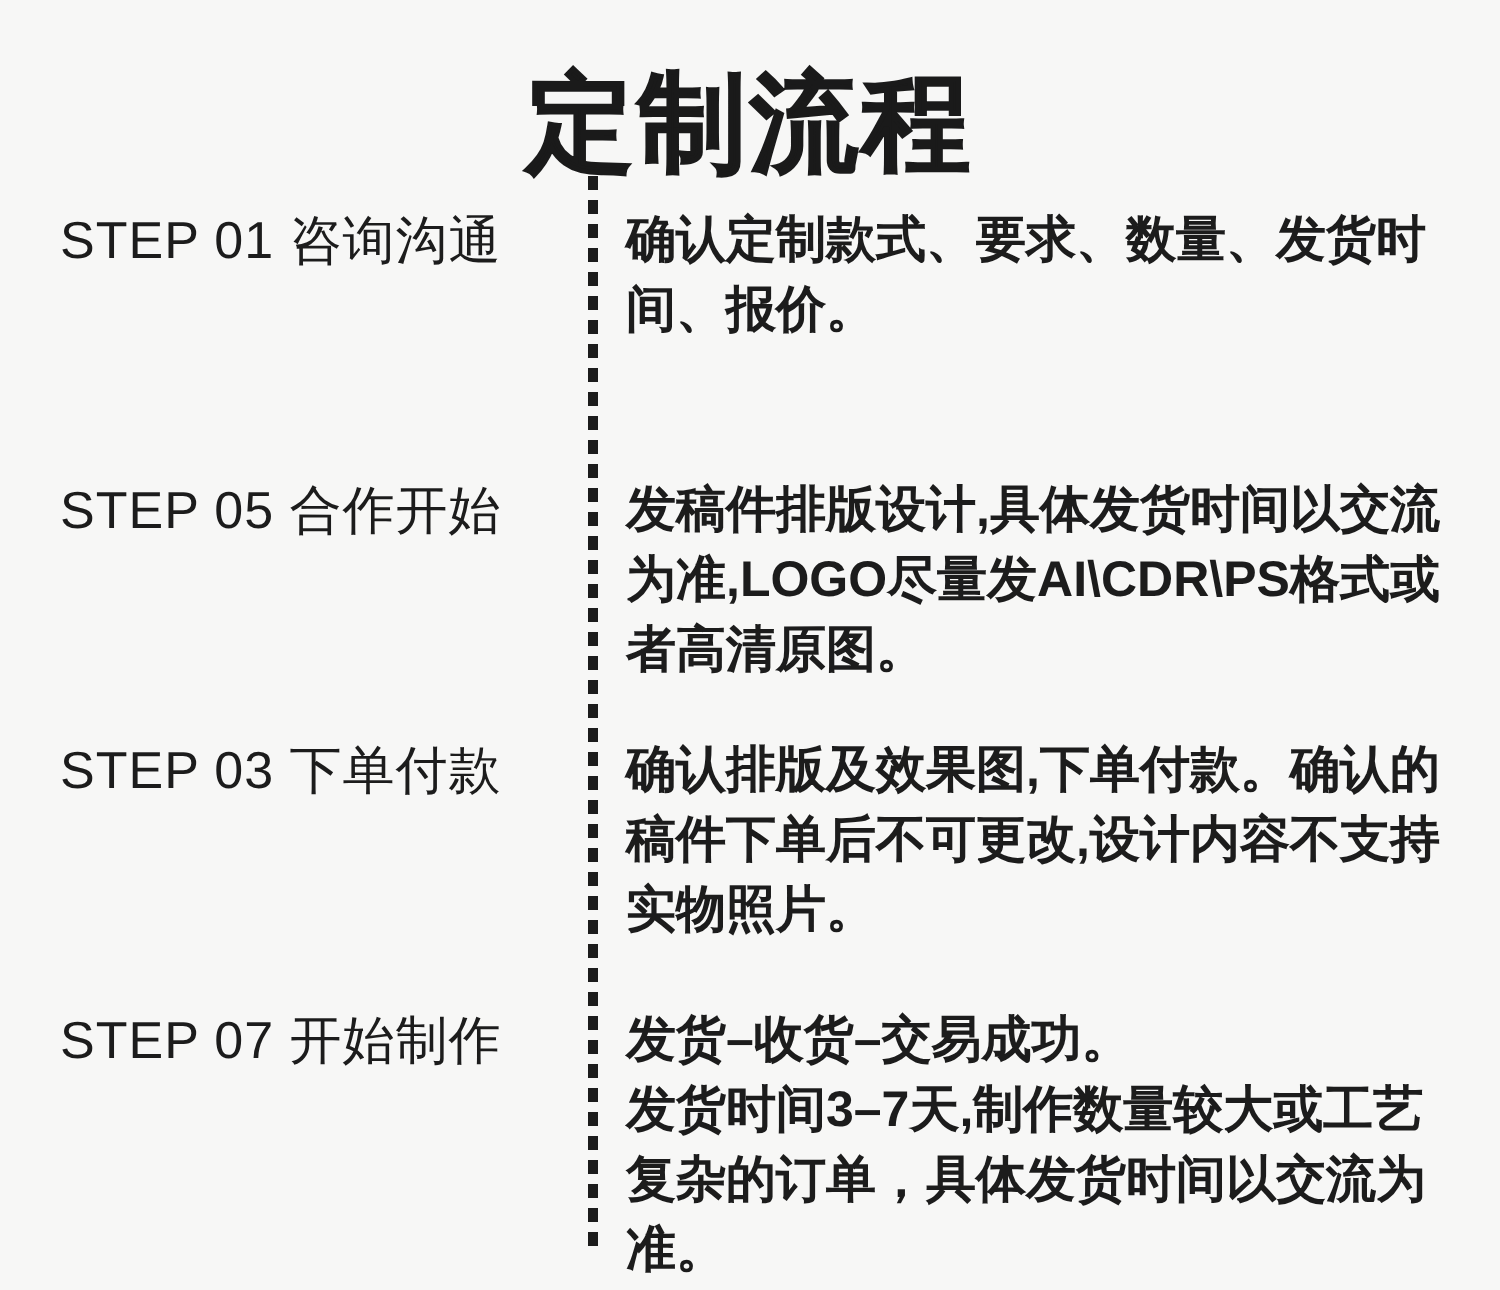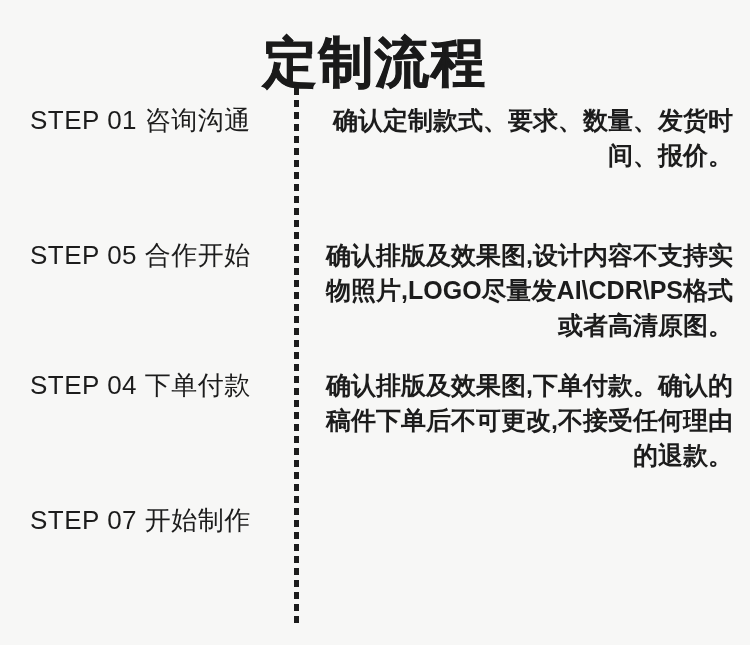--- a/index.html
+++ b/index.html
@@ -88,21 +88,21 @@
     top: 0;
     width: 420px;
   }
   .step-para {
     font-size: 25px;
     line-height: 35px;
     font-weight: 600;
     letter-spacing: 0px;
     color: #1c1c1c;
     margin: 0;
-    text-align: right;
+    text-align: left;
   }
 </style>
 </head>
 <body>
 
 <div class="page-title">定制流程</div>
 
 <div class="divider"></div>
 
 <div class="steps">
@@ -110,30 +110,32 @@
   <div class="step-row" data-row="0">
     <div class="step-label">STEP 01 咨询沟通</div>
     <div class="step-body">
       <p class="step-para">确认定制款式、要求、数量、发货时间、报价。</p>
     </div>
   </div>
 
   <div class="step-row" data-row="1">
     <div class="step-label">STEP 05 合作开始</div>
     <div class="step-body">
-      <p class="step-para">确认排版及效果图,设计内容不支持实物照片,LOGO尽量发AI\CDR\PS格式或者高清原图。</p>
+      <p class="step-para">发稿件排版设计,具体发货时间以交流为准,LOGO尽量发AI\CDR\PS格式或者高清原图。</p>
     </div>
   </div>
 
   <div class="step-row" data-row="2">
-    <div class="step-label">STEP 04 下单付款</div>
+    <div class="step-label">STEP 03 下单付款</div>
     <div class="step-body">
-      <p class="step-para">确认排版及效果图,下单付款。确认的稿件下单后不可更改,不接受任何理由的退款。</p>
+      <p class="step-para">确认排版及效果图,下单付款。确认的稿件下单后不可更改,设计内容不支持实物照片。</p>
     </div>
   </div>
 
   <div class="step-row" data-row="3">
     <div class="step-label">STEP 07 开始制作</div>
     <div class="step-body">
+      <p class="step-para">发货–收货–交易成功。</p>
+      <p class="step-para">发货时间3–7天,制作数量较大或工艺复杂的订单，具体发货时间以交流为准。</p>
     </div>
   </div>
 
 </div>
 
 </body></html>

